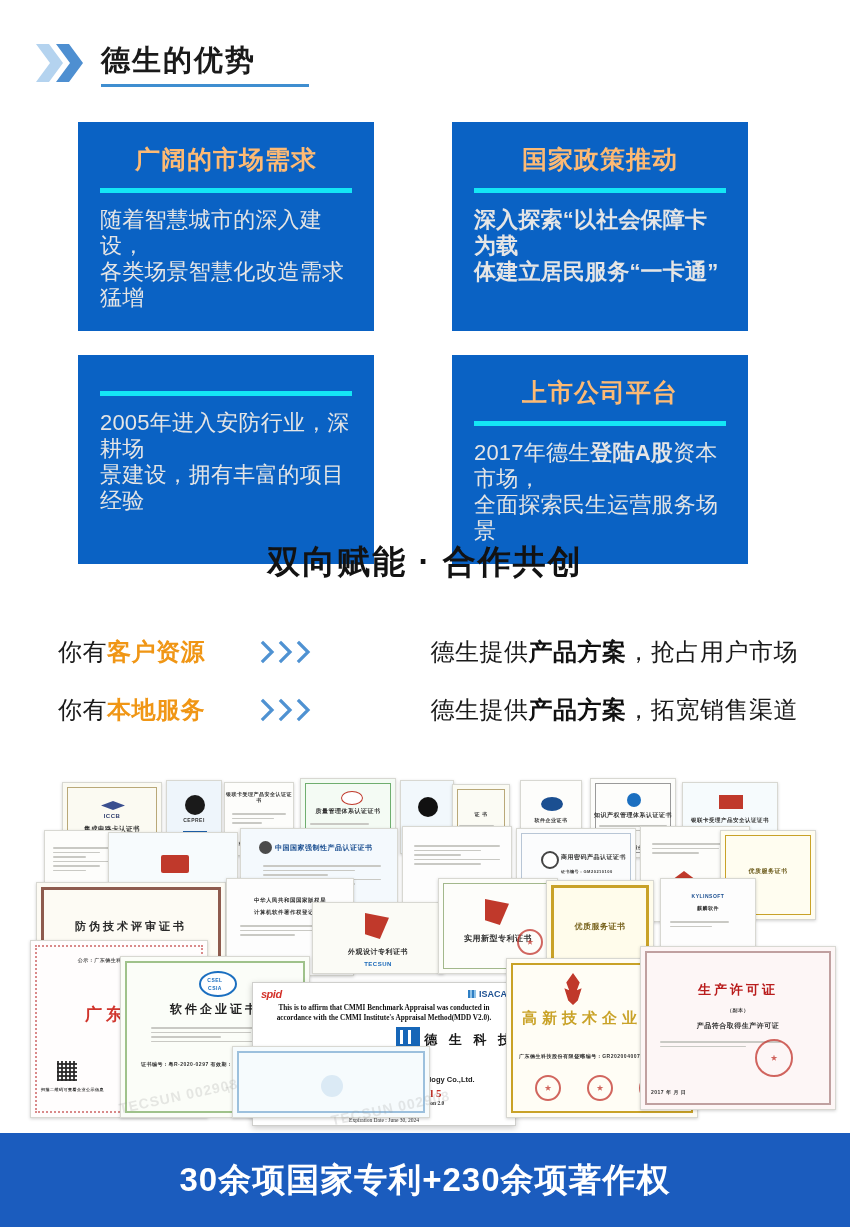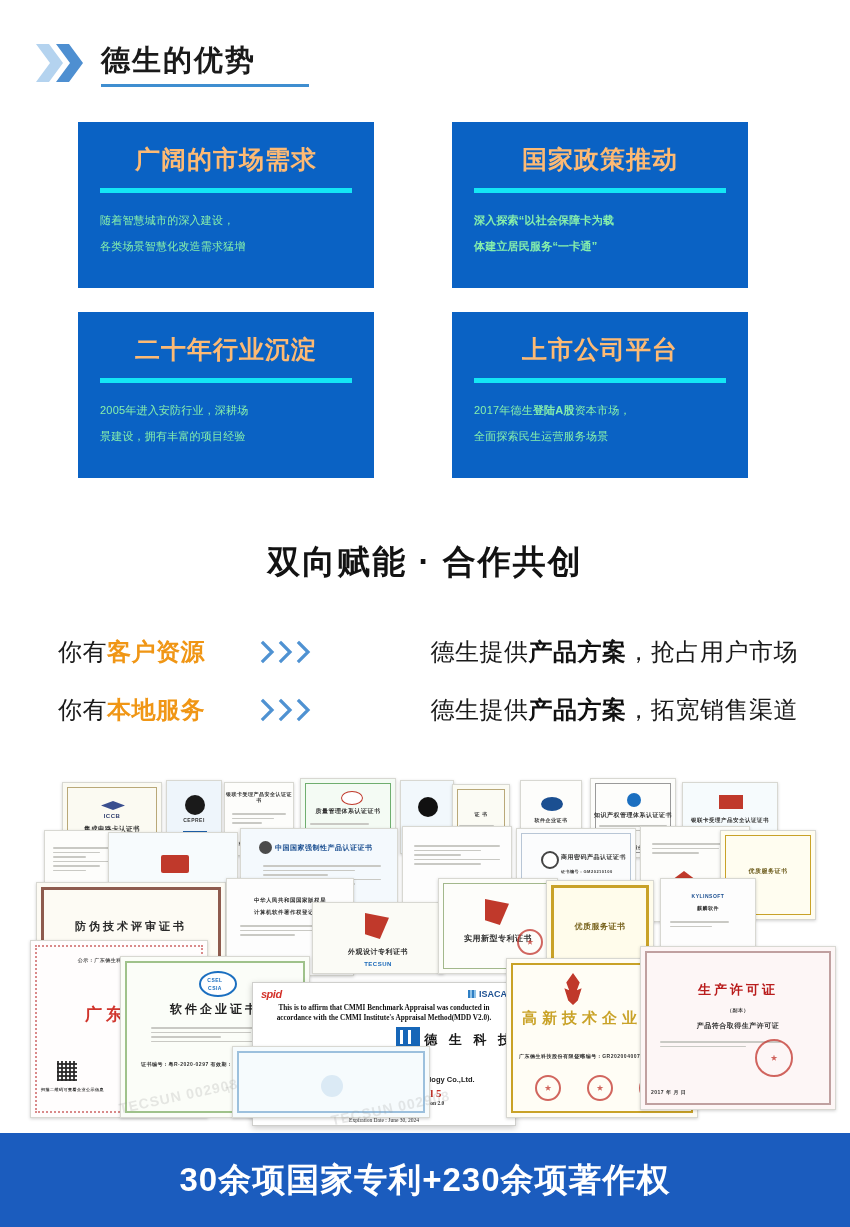--- a/index.html
+++ b/index.html
@@ -45,21 +45,21 @@
     display:flex;flex-direction:column;align-items:center;
   }
   .card-title{
     color:#fdba74;font-size:25px;font-weight:bold;letter-spacing:1px;
     line-height:30px;text-align:center;
   }
   .card-divider{
     width:252px;height:5px;background:#14e6f5;margin:14px 0 14px 0;
   }
   .card-body{
-    color:#86efac;font-size:11px;line-height:26px;text-align:left;
+    color:#e5e5e5;font-size:22px;line-height:26px;text-align:left;
     letter-spacing:0.2px;width:100%;
   }
   .card-body.bold{font-weight:bold;}
   .card-body b{font-weight:bold;}
 
   
   .mid-heading{
     position:absolute;left:0;right:0;top:540px;
     text-align:center;
     font-size:33px;font-weight:bold;color:#121212;letter-spacing:2px;
@@ -210,21 +210,20 @@
     <div class="card">
       <div class="card-title">国家政策推动</div>
       <div class="card-divider"></div>
       <div class="card-body bold">
         <span>深入探索“以社会保障卡为载</span><br>
         <span>体建立居民服务“一卡通”</span>
       </div>
     </div>
 
     <div class="card">
-      <div class="card-title">二十年行业沉淀</div>
       <div class="card-divider"></div>
       <div class="card-body">
         <span>2005年进入安防行业，深耕场</span><br>
         <span>景建设，拥有丰富的项目经验</span>
       </div>
     </div>
 
     <div class="card">
       <div class="card-title">上市公司平台</div>
       <div class="card-divider"></div>

